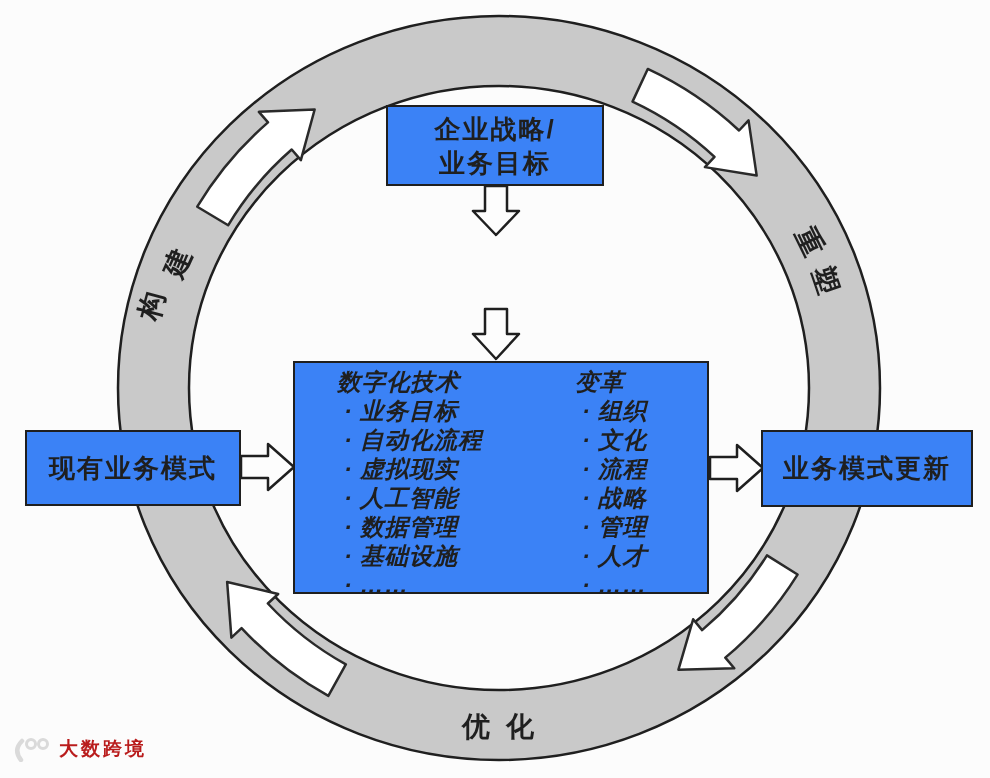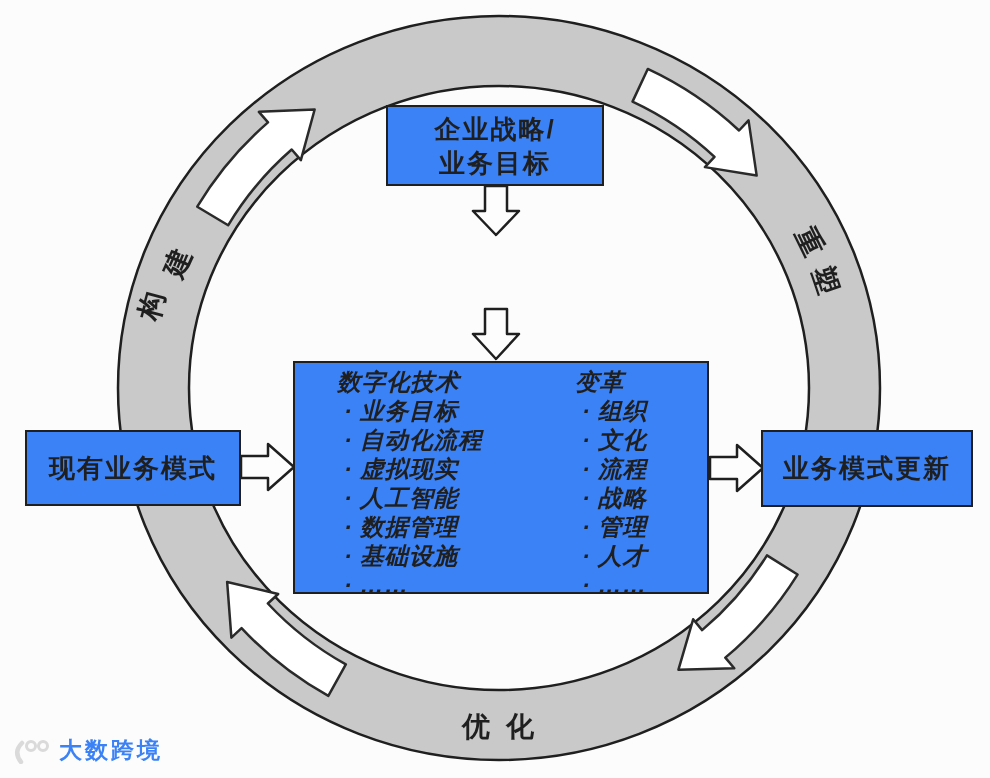--- a/index.html
+++ b/index.html
@@ -51,21 +51,21 @@
   .char-zhong{left:809px;top:242px;transform:translate(-50%,-50%) rotate(64deg);}
   .char-su  {left:825px;top:280px;transform:translate(-50%,-50%) rotate(71deg);}
   .label-optimize{
     left:497px;top:727px;transform:translate(-50%,-50%);
     letter-spacing:16px;margin-left:9px;font-family:Liberation Serif, serif;
   }
 
   .watermark{
     position:absolute;left:10px;top:735px;
     display:flex;align-items:center;gap:7px;
-    color:#3b82f6;font-size:23px;font-weight:700;letter-spacing:3px;
+    color:#b91c1c;font-size:19px;font-weight:700;letter-spacing:3px;
   }
 </style>
 </head>
 <body>
 
 <div class="stage">
 
   <svg class="base" width="990" height="778" viewBox="0 0 990 778">
     <ellipse cx="499" cy="388" rx="381" ry="372" fill="#c9c9c9" stroke="#1f1f1f" stroke-width="2.5"></ellipse>
     <ellipse cx="499" cy="388" rx="310" ry="302" fill="#fcfcfc" stroke="#1f1f1f" stroke-width="2.5"></ellipse>

